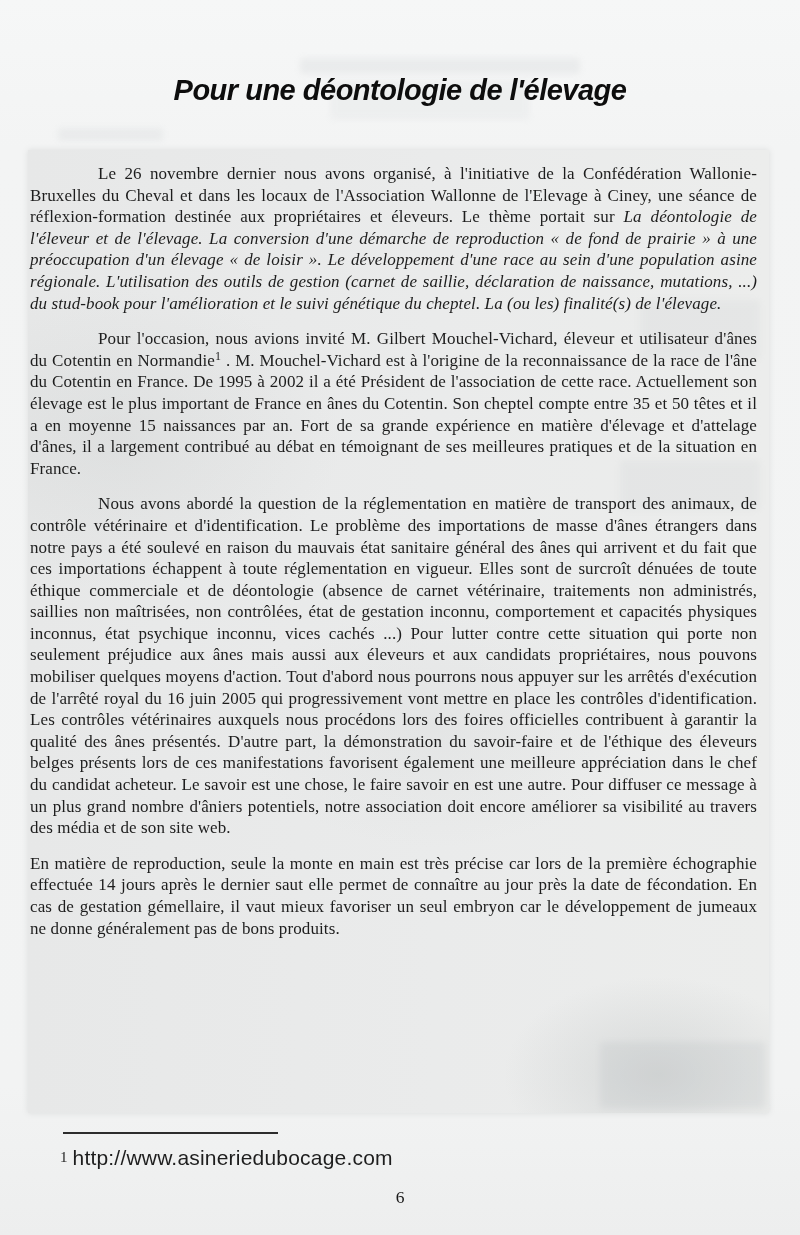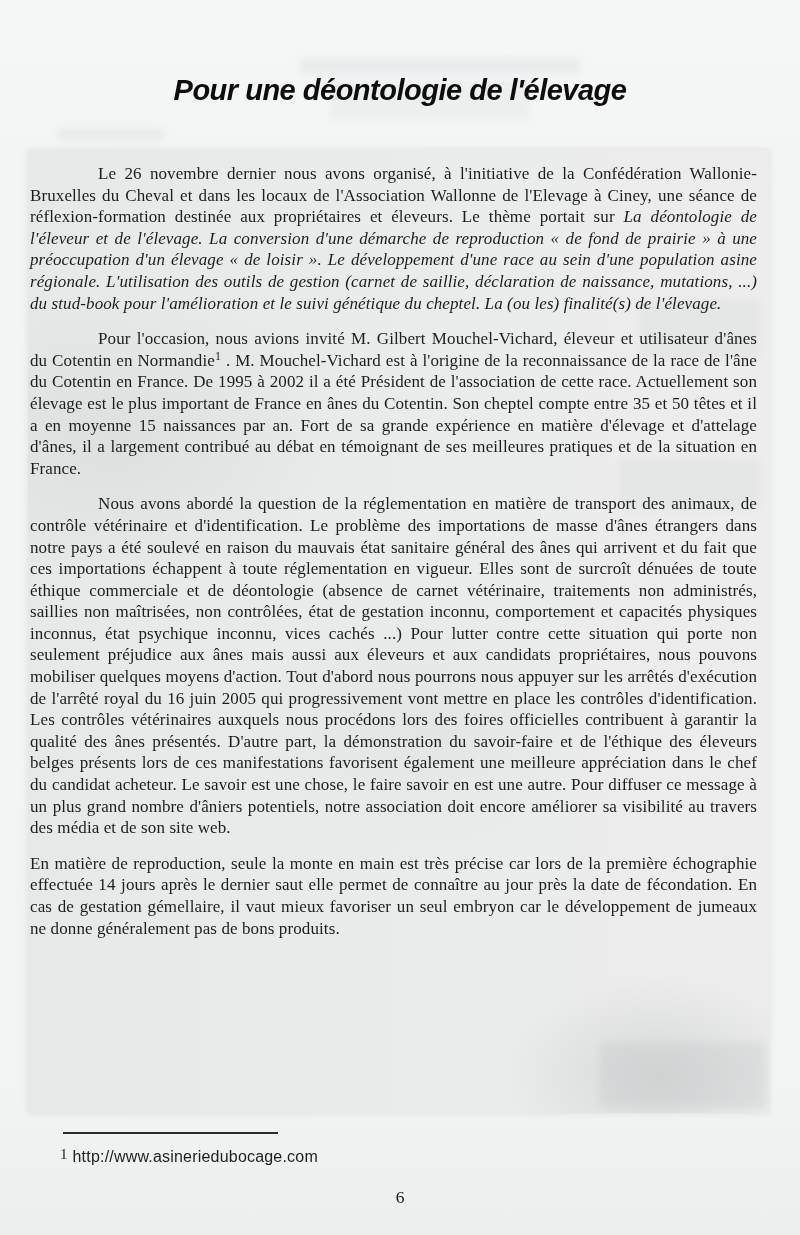--- a/index.html
+++ b/index.html
@@ -51,21 +51,21 @@
   sup.fn{font-size:12px;vertical-align:6px;line-height:0;}
 
   .footnote-rule{
     position:absolute;left:63px;top:1132px;width:215px;height:2px;background:#2c2c2c;
   }
   .footnote{
     position:absolute;left:60px;top:1146px;width:600px;
     font-size:16px;color:#1e1e1e;
   }
   .footnote .fn-num{font-family:"Liberation Serif", serif;font-size:15px;vertical-align:3px;margin-right:5px;}
-  .footnote .fn-url{font-family:"Liberation Sans", sans-serif;font-size:16px;letter-spacing:.2px;}
+  .footnote .fn-url{font-family:"Liberation Sans", sans-serif;font-size:21px;letter-spacing:.2px;}
   .page-number{
     position:absolute;left:0;top:1187px;width:800px;text-align:center;
     font-size:17.5px;color:#1a1a1a;
   }
 </style>
 </head>
 <body>
 
 <div class="page">
 

